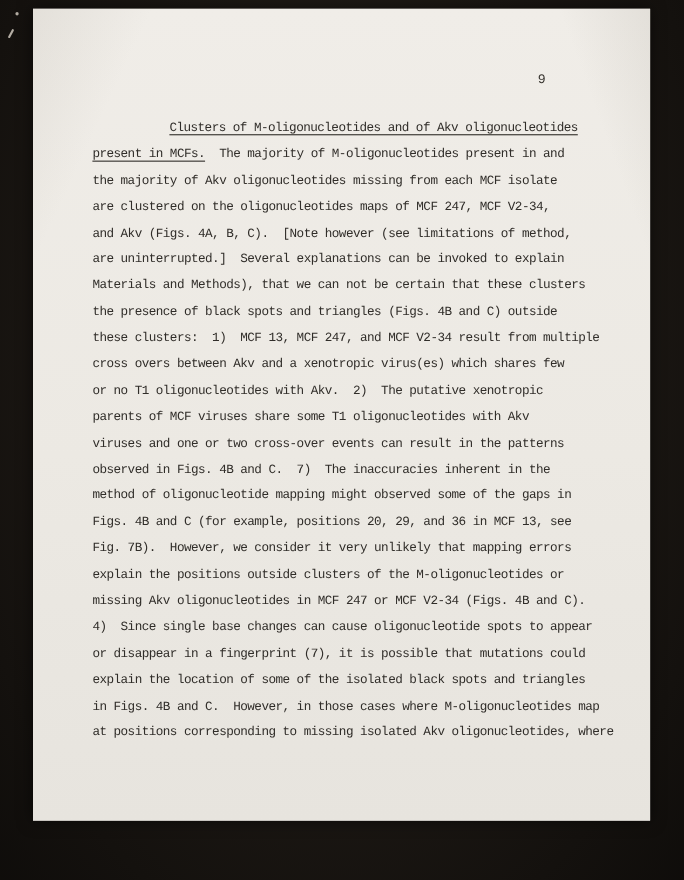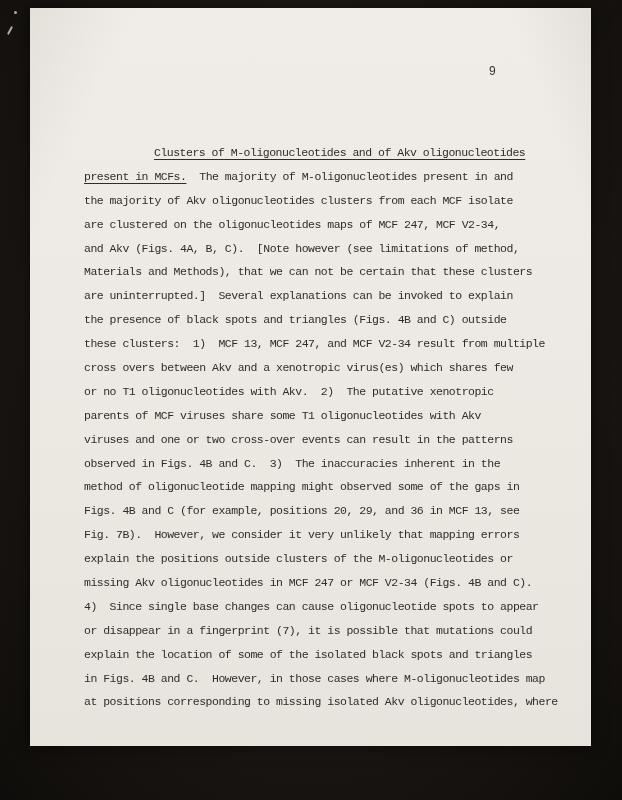--- a/index.html
+++ b/index.html
@@ -69,21 +69,20 @@
     font-size: 11.5px;
     letter-spacing: -0.5px;
   }
   .line {
     white-space: pre;
     line-height: 23.9px;
     height: 23.9px;
   }
   .line.indent {
     padding-left: 70px;
-    margin-top: 36px;
   }
   .u {
     text-decoration: underline;
     text-underline-offset: 3px;
   }
 </style>
 </head>
 <body>
 
 <div class="scan-bg">
@@ -91,32 +90,32 @@
   <span class="artifact slash"></span>
 
   <div class="page">
     <div class="page-number">9</div>
 
     <div class="text-block">
       <div class="line indent"><span class="u">Clusters of M-oligonucleotides and of Akv oligonucleotides</span></div>
       <div class="line"><span class="u">present in MCFs.</span><span>  The majority of M-oligonucleotides present in and</span></div>
 
       <div>
-          <div class="line">the majority of Akv oligonucleotides clusters from each MCF isolate</div>
+          <div class="line">the majority of Akv oligonucleotides missing from each MCF isolate</div>
           <div class="line">are clustered on the oligonucleotides maps of MCF 247, MCF V2-34,</div>
           <div class="line">and Akv (Figs. 4A, B, C).  [Note however (see limitations of method,</div>
+          <div class="line">are uninterrupted.]  Several explanations can be invoked to explain</div>
           <div class="line">Materials and Methods), that we can not be certain that these clusters</div>
-          <div class="line">are uninterrupted.]  Several explanations can be invoked to explain</div>
           <div class="line">the presence of black spots and triangles (Figs. 4B and C) outside</div>
           <div class="line">these clusters:  1)  MCF 13, MCF 247, and MCF V2-34 result from multiple</div>
           <div class="line">cross overs between Akv and a xenotropic virus(es) which shares few</div>
           <div class="line">or no T1 oligonucleotides with Akv.  2)  The putative xenotropic</div>
           <div class="line">parents of MCF viruses share some T1 oligonucleotides with Akv</div>
           <div class="line">viruses and one or two cross-over events can result in the patterns</div>
-          <div class="line">observed in Figs. 4B and C.  3)  The inaccuracies inherent in the</div>
+          <div class="line">observed in Figs. 4B and C.  7)  The inaccuracies inherent in the</div>
           <div class="line">method of oligonucleotide mapping might observed some of the gaps in</div>
           <div class="line">Figs. 4B and C (for example, positions 20, 29, and 36 in MCF 13, see</div>
           <div class="line">Fig. 7B).  However, we consider it very unlikely that mapping errors</div>
           <div class="line">explain the positions outside clusters of the M-oligonucleotides or</div>
           <div class="line">missing Akv oligonucleotides in MCF 247 or MCF V2-34 (Figs. 4B and C).</div>
           <div class="line">4)  Since single base changes can cause oligonucleotide spots to appear</div>
           <div class="line">or disappear in a fingerprint (7), it is possible that mutations could</div>
           <div class="line">explain the location of some of the isolated black spots and triangles</div>
           <div class="line">in Figs. 4B and C.  However, in those cases where M-oligonucleotides map</div>
           <div class="line">at positions corresponding to missing isolated Akv oligonucleotides, where</div>

